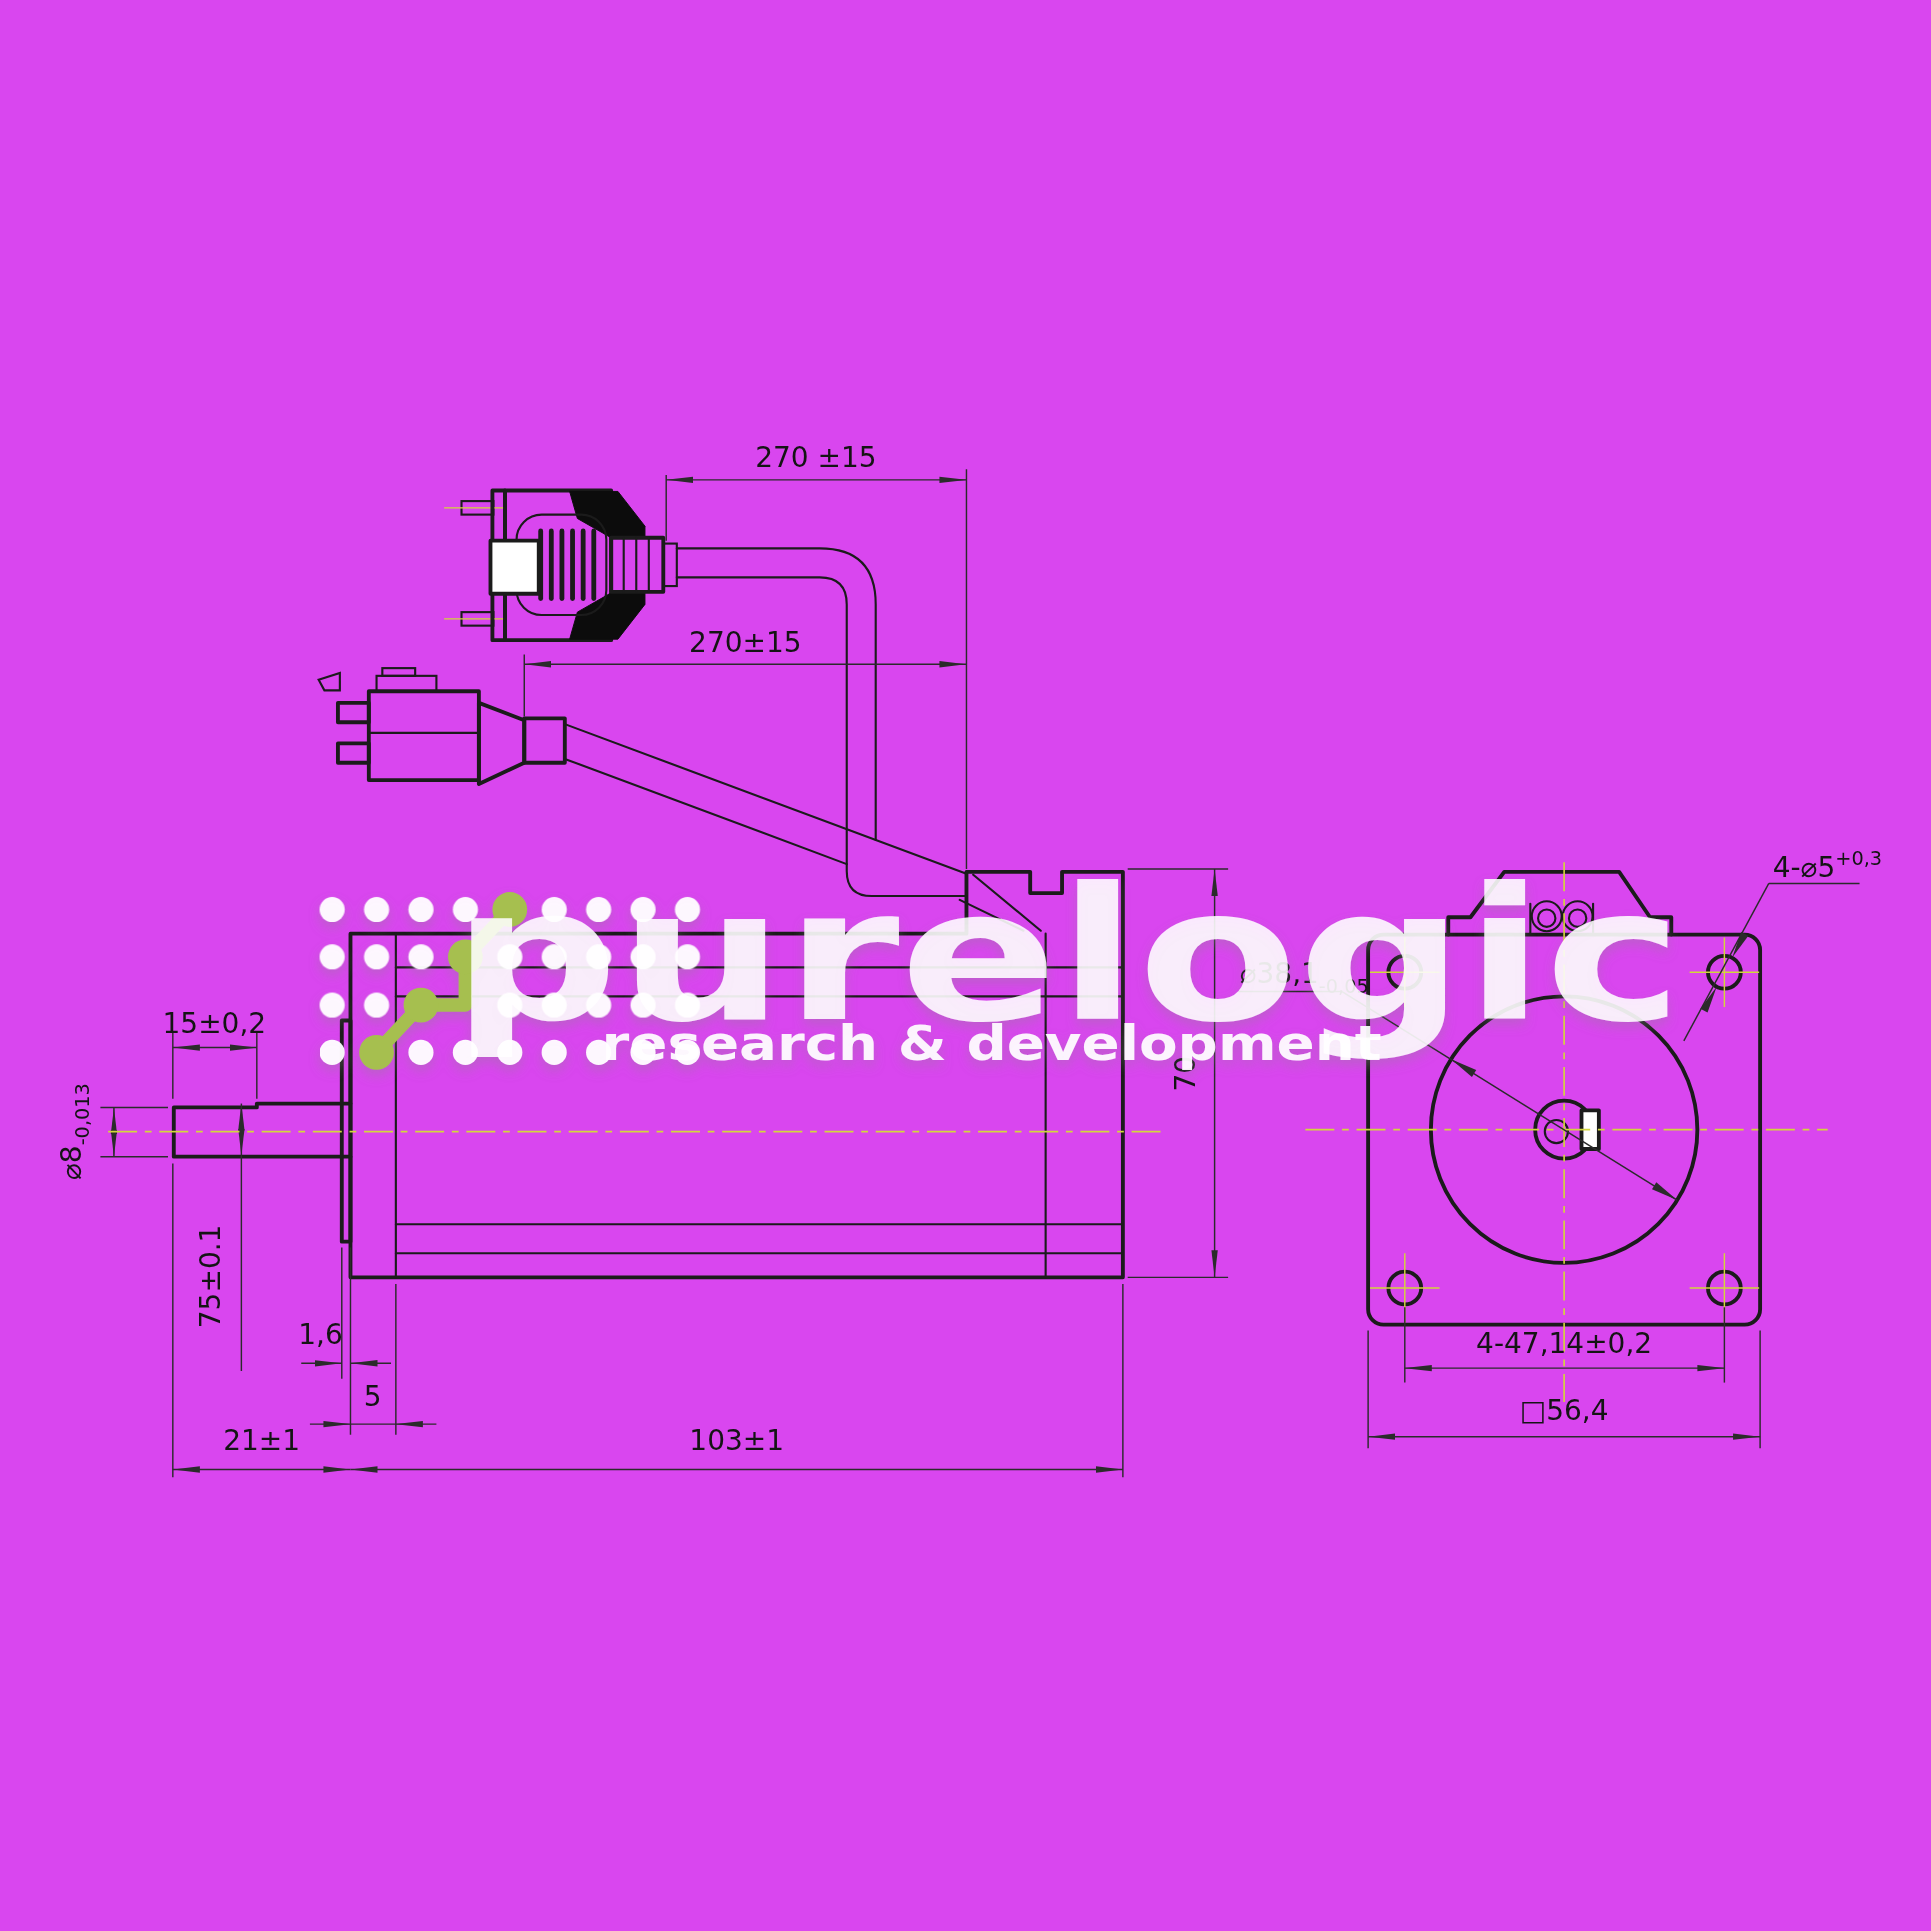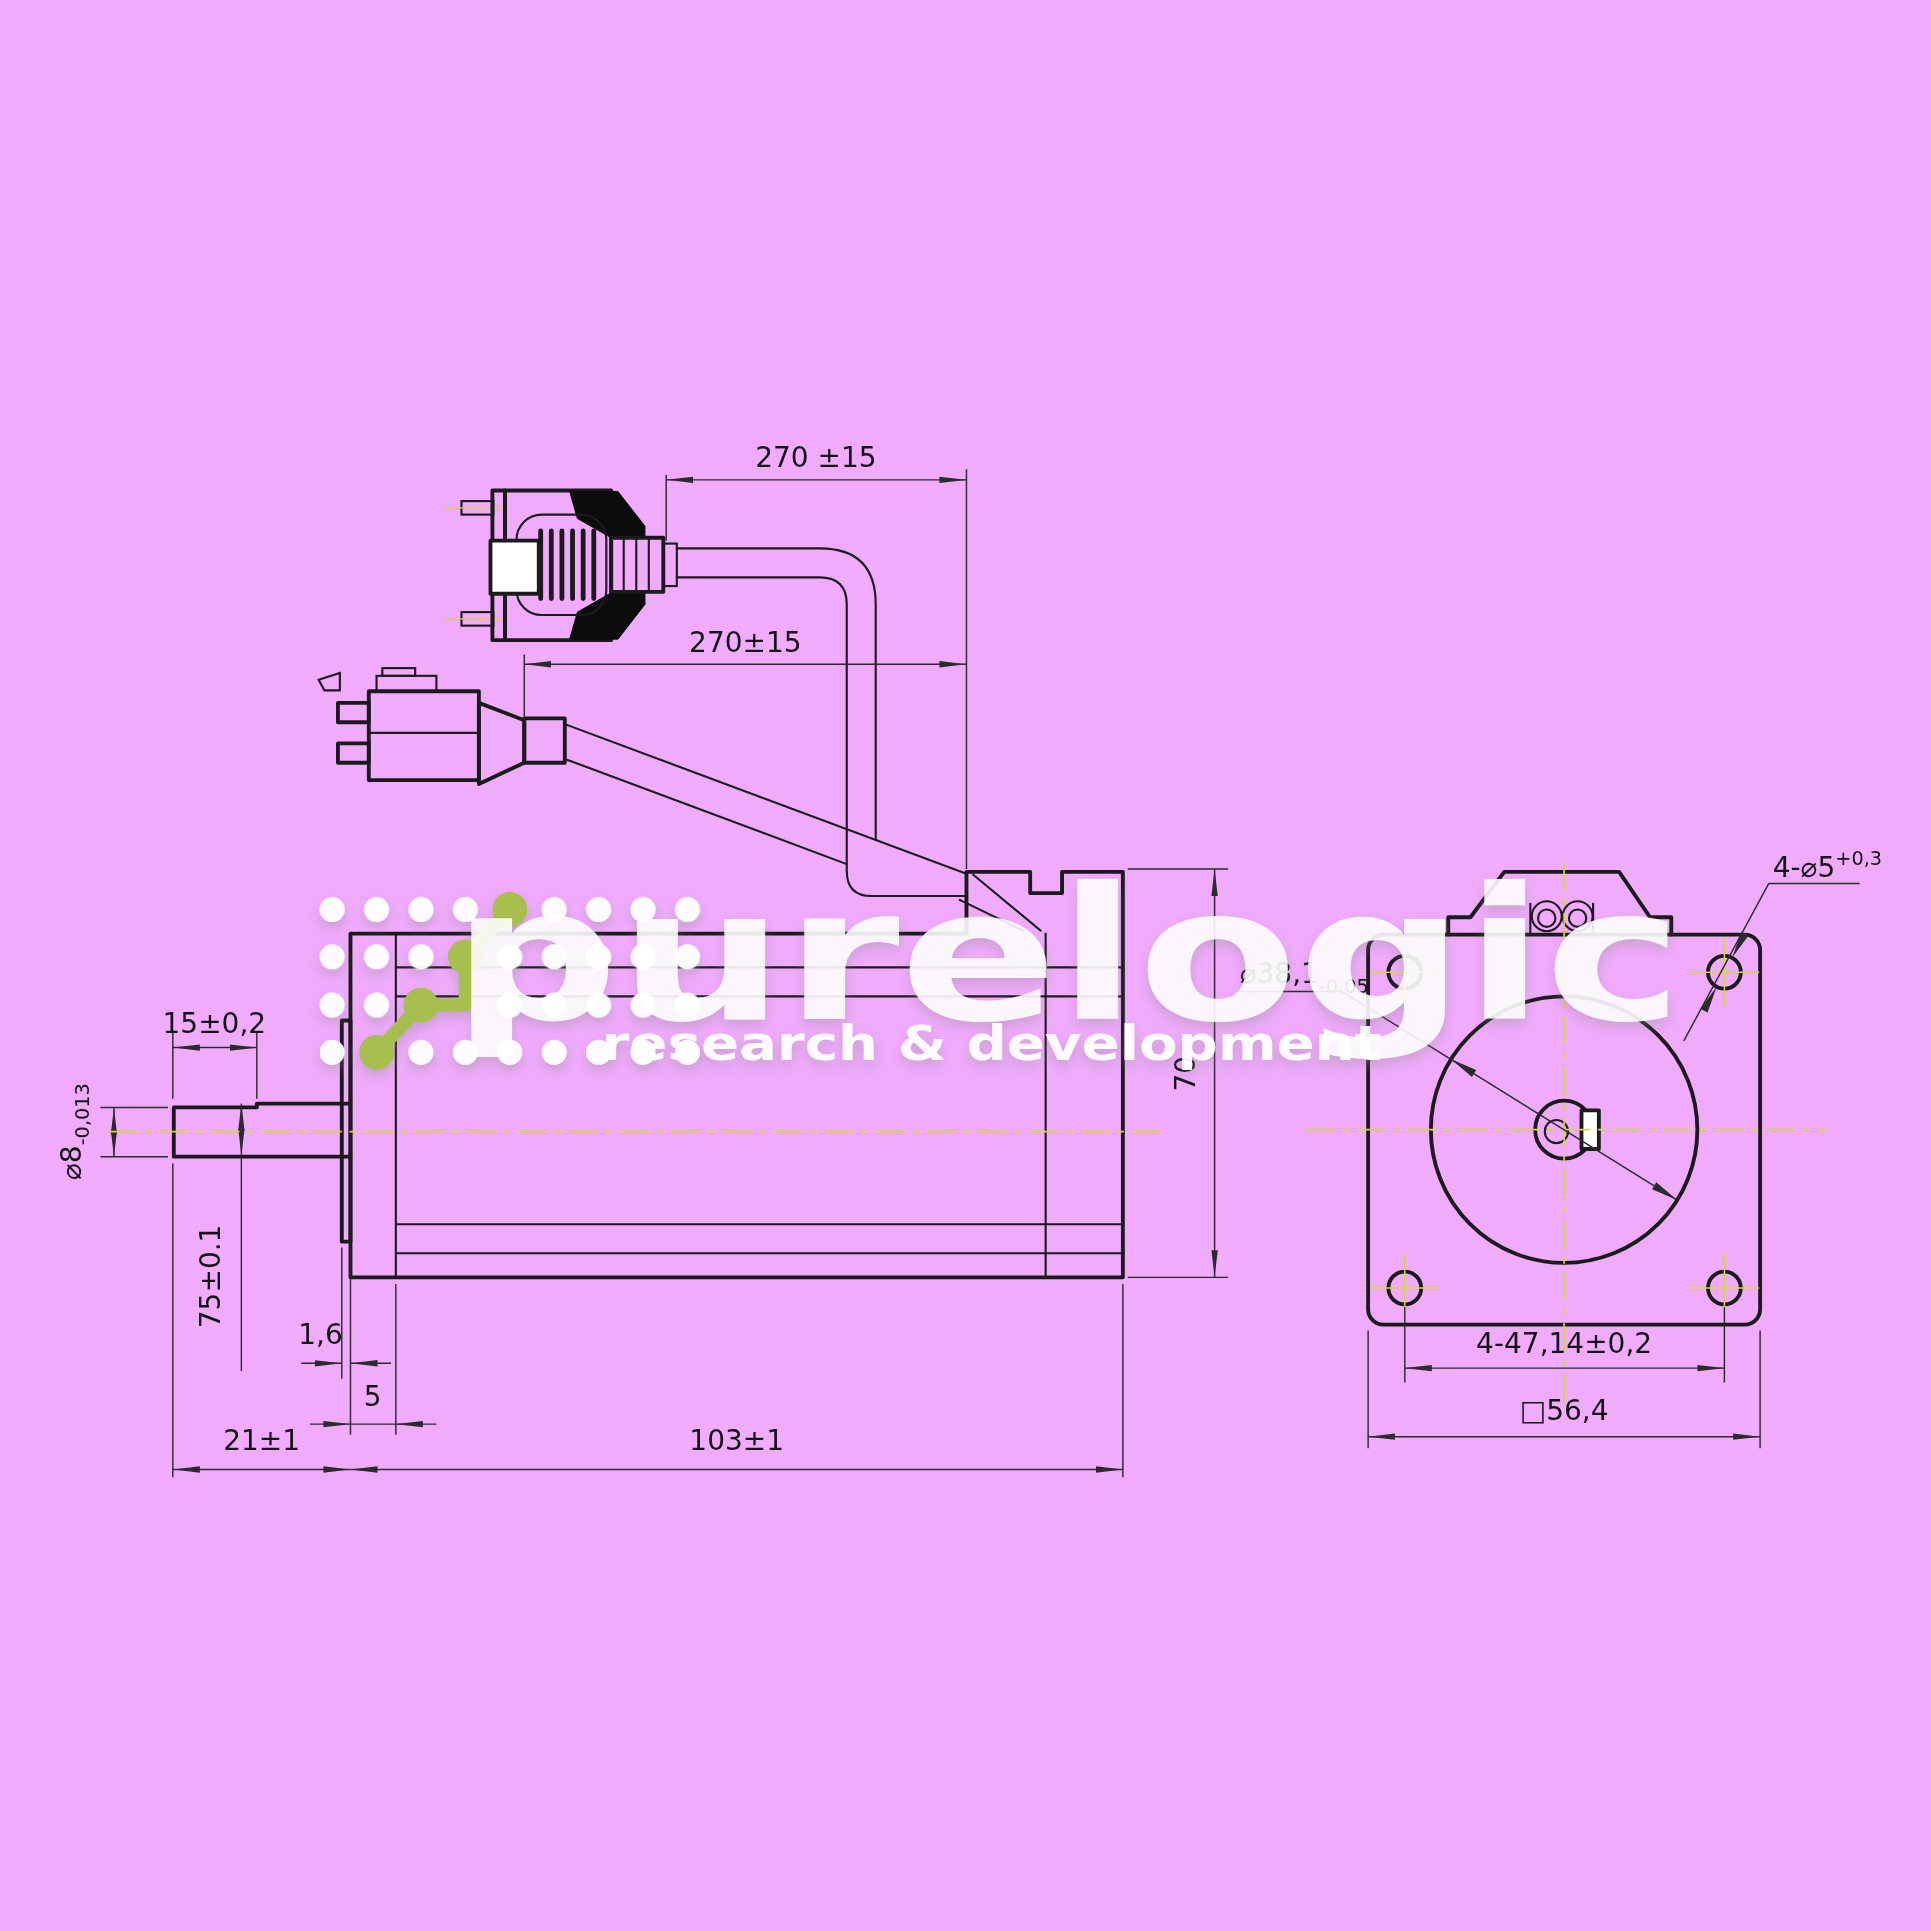--- a/index.html
+++ b/index.html
@@ -1,16 +1,16 @@
 <!DOCTYPE html>
 <html><head>
 <meta charset="utf-8">
 <style>
   html,body{margin:0;padding:0;background:#fff;}
-  #stage{position:relative;width:1931px;height:1931px;background:#f0abfc;overflow:hidden;}
+  #stage{position:relative;width:1931px;height:1931px;background:#d946ef;overflow:hidden;}
   svg{display:block;}
   .ln-b{stroke:#1b1b1b;stroke-width:4;fill:none;stroke-linejoin:round;stroke-linecap:round;}
   .ln-m{stroke:#1b1b1b;stroke-width:2.2;fill:none;stroke-linecap:round;}
   .ln-d{stroke:#2b2b2b;stroke-width:1.5;fill:none;}
   .ln-c{stroke:#d3d63c;stroke-width:1.7;fill:none;stroke-dasharray:30 8 7 8;}
   .ln-y{stroke:#d3d63c;stroke-width:1.5;fill:none;}
   .blk{fill:#0c0c0c;stroke:#0c0c0c;stroke-width:1;}
   .wht{fill:#ffffff;}
   .txt{font:29px "DejaVu Sans","Liberation Sans",sans-serif;fill:#141414;}
   .sub{font-size:20px;}

